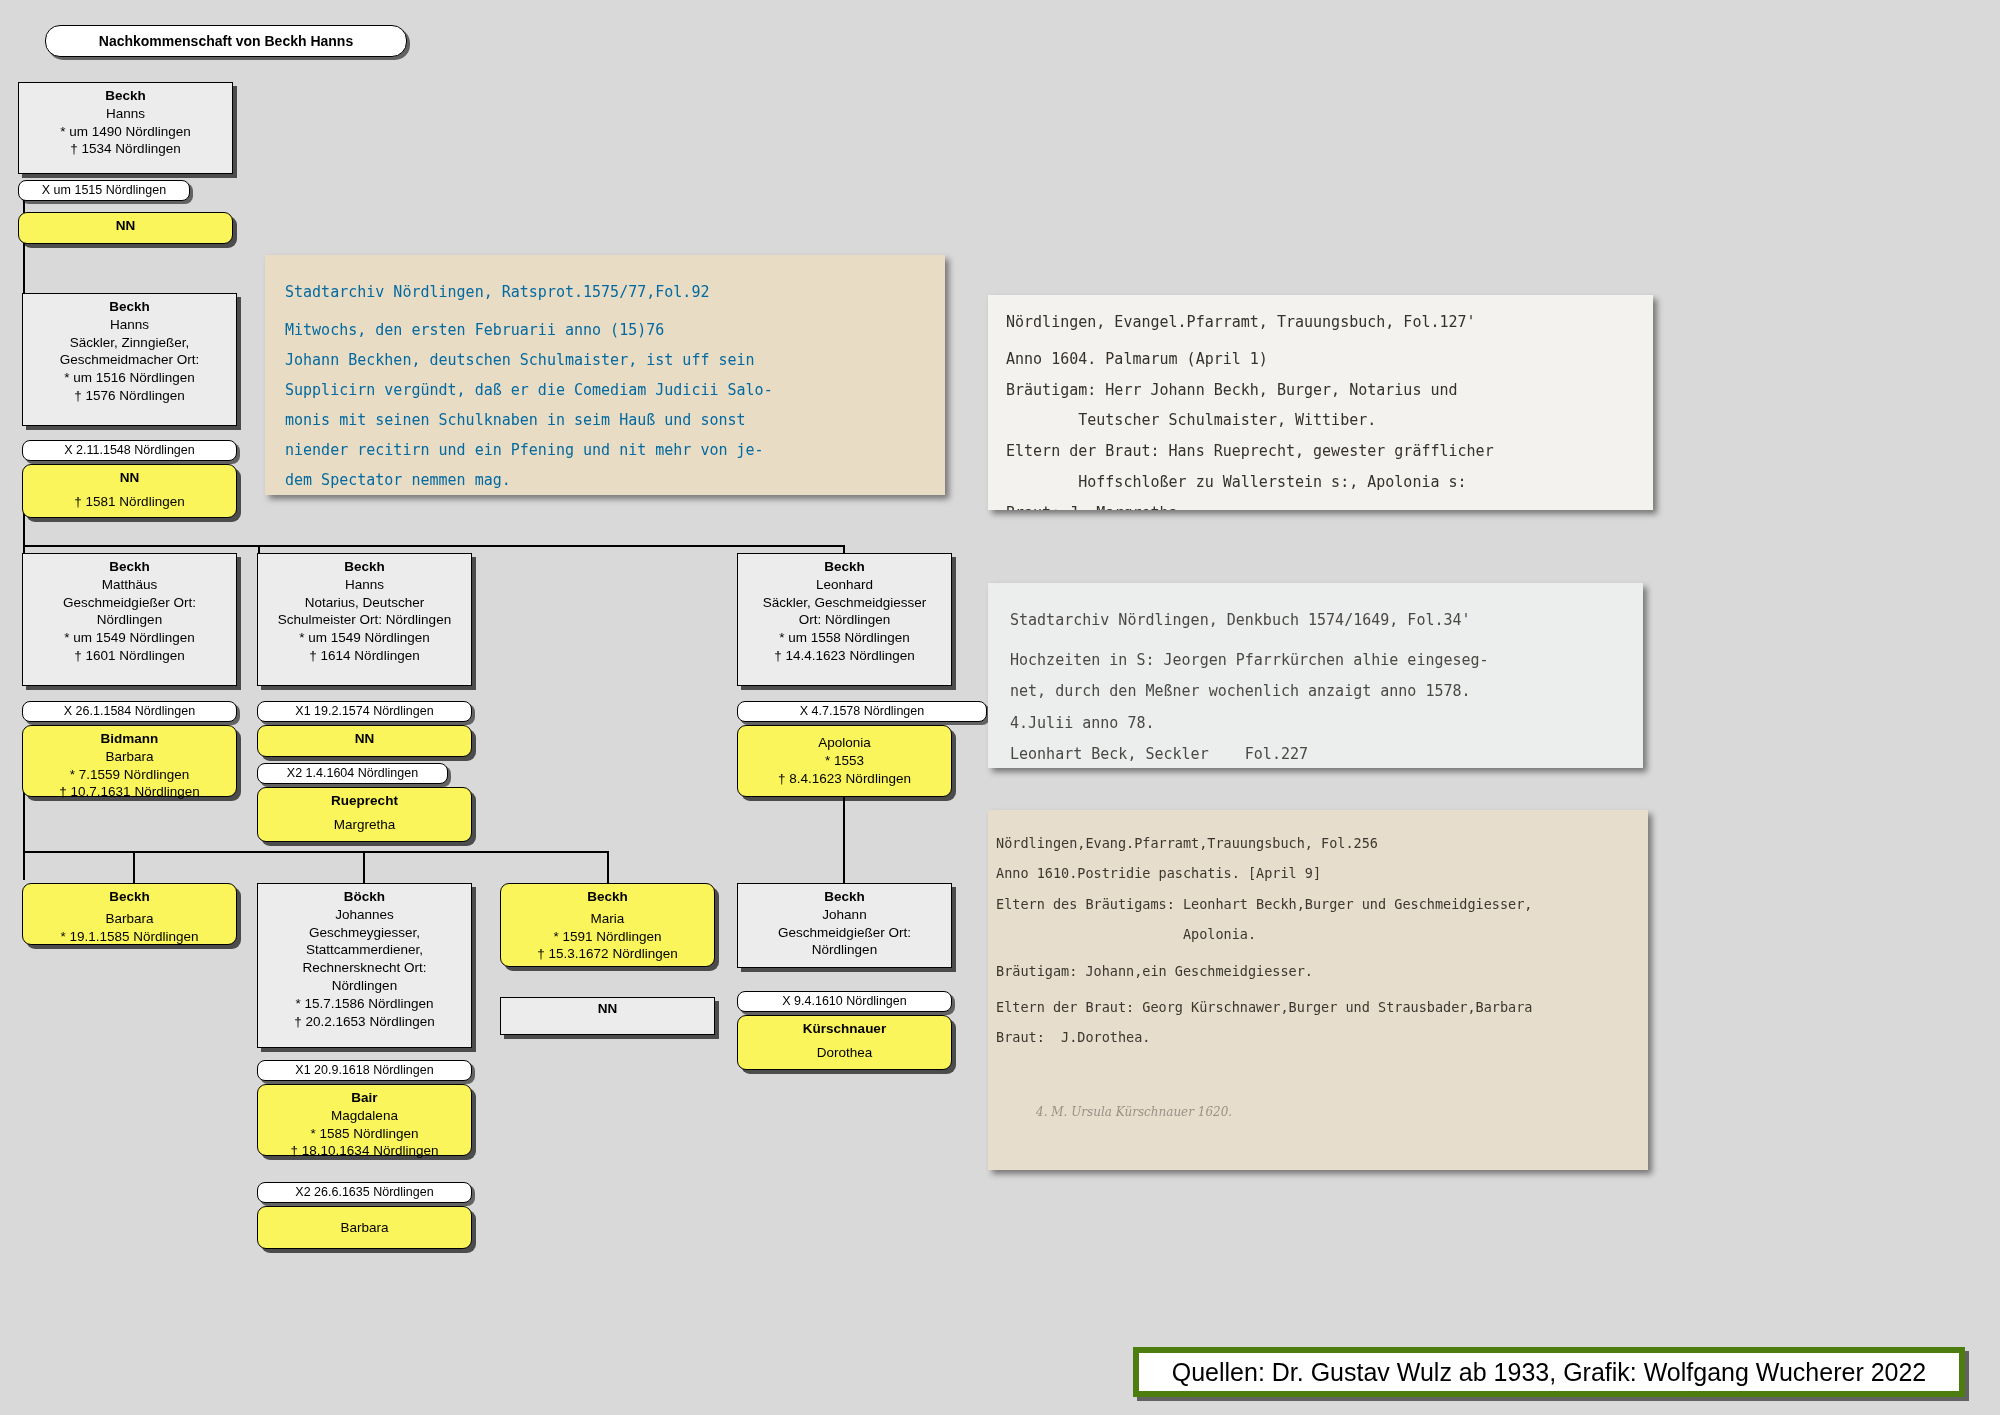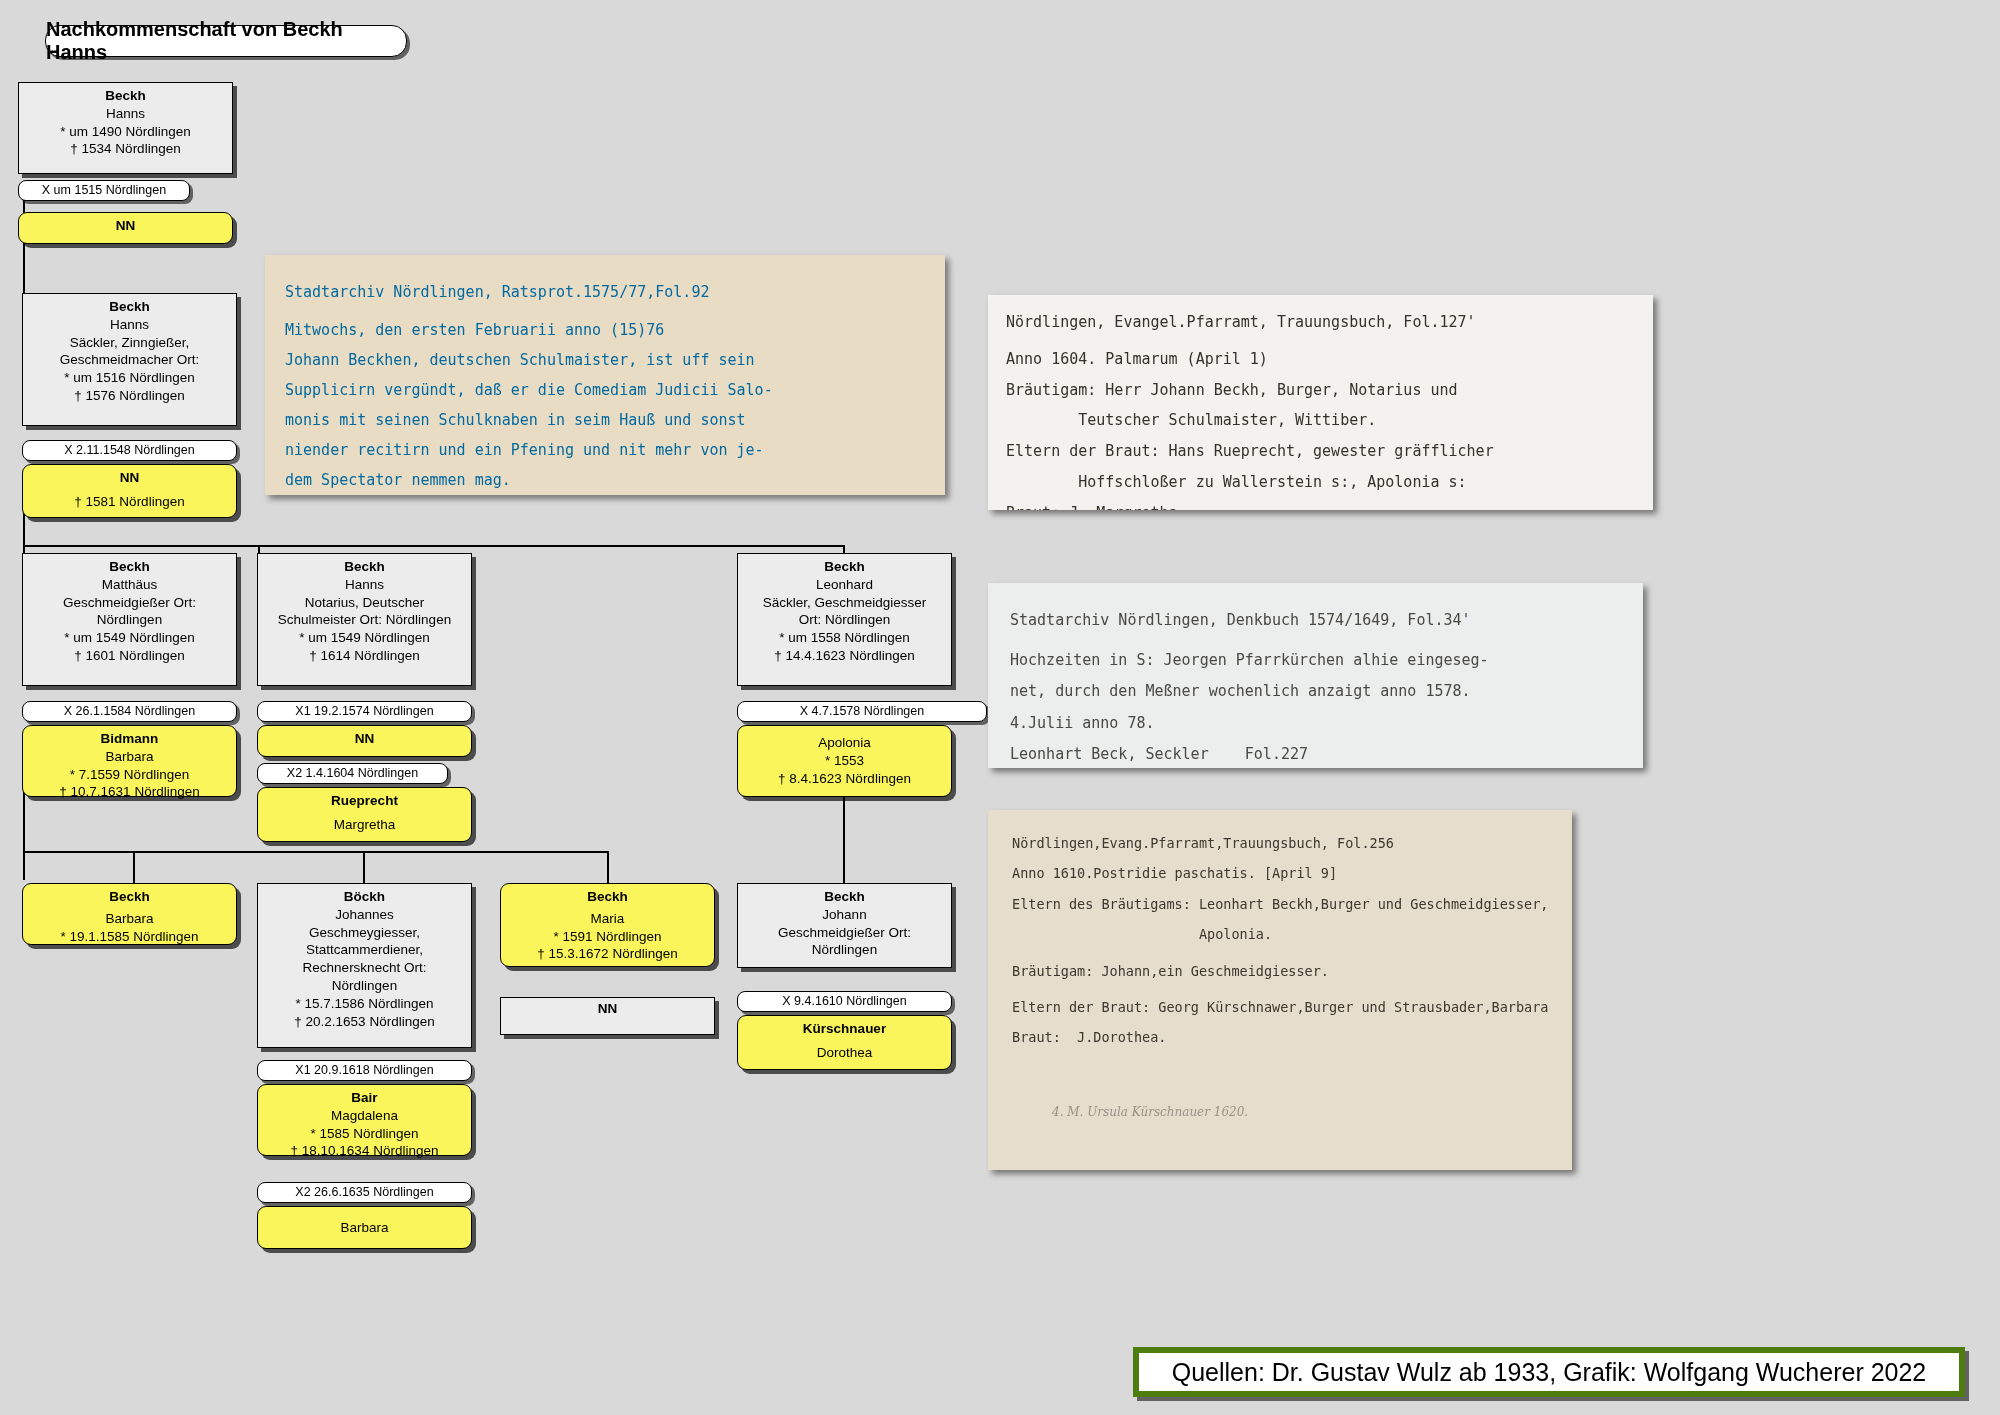--- a/index.html
+++ b/index.html
@@ -10,21 +10,21 @@
     position:relative;
     overflow:hidden;
   }
   .canvas{position:absolute;left:0;top:0;width:2000px;height:1415px;}
 
   
   .title-pill{
     position:absolute;left:45px;top:25px;width:360px;height:30px;
     background:#ffffff;border:1.5px solid #000;border-radius:15px;
     display:flex;align-items:center;justify-content:center;
-    font-weight:bold;font-size:20px;color:#000;
+    font-weight:bold;font-size:14px;color:#000;
     box-shadow:3px 3px 0 rgba(0,0,0,0.55);
   }
 
   
   .box{
     position:absolute;box-sizing:border-box;
     border:1.2px solid #000;
     box-shadow:4px 4px 0 rgba(0,0,0,0.65);
     padding:4px 4px 6px 4px;
     text-align:center;font-size:13.5px;line-height:1.32;color:#000;
@@ -240,21 +240,21 @@
   </div>
 
   <div class="doc doc3" style="left:988px;top:583px;width:655px;height:185px;padding:22px 22px;font-size:15px;line-height:2.1;color:#4a4843;">
     <div class="dl">Stadtarchiv Nördlingen, Denkbuch 1574/1649, Fol.34'</div>
     <div class="dl" style="margin-top:8px;">Hochzeiten in S: Jeorgen Pfarrkürchen alhie eingeseg-</div>
     <div class="dl">net, durch den Meßner wochenlich anzaigt anno 1578.</div>
     <div class="dl">4.Julii anno 78.</div>
     <div class="dl">Leonhart Beck, Seckler    Fol.227</div>
   </div>
 
-  <div class="doc doc4" style="left:988px;top:810px;width:584px;height:360px;padding:18px 24px;font-size:13.5px;line-height:2.25;color:#3c372f;">
+  <div class="doc doc4" style="left:988px;top:810px;width:660px;height:360px;padding:18px 8px;font-size:13.5px;line-height:2.25;color:#3c372f;">
     <div class="dl">Nördlingen,Evang.Pfarramt,Trauungsbuch, Fol.256</div>
     <div class="dl">Anno 1610.Postridie paschatis. [April 9]</div>
     <div class="dl">Eltern des Bräutigams: Leonhart Beckh,Burger und Geschmeidgiesser,</div>
     <div class="dl">                       Apolonia.</div>
     <div class="dl" style="margin-top:6px;">Bräutigam: Johann,ein Geschmeidgiesser.</div>
     <div class="dl" style="margin-top:6px;">Eltern der Braut: Georg Kürschnawer,Burger und Strausbader,Barbara</div>
     <div class="dl">Braut:  J.Dorothea.</div>
     <div class="handwr" style="margin-top:46px;margin-left:40px;">4. M. Ursula Kürschnauer 1620.</div>
   </div>
 

